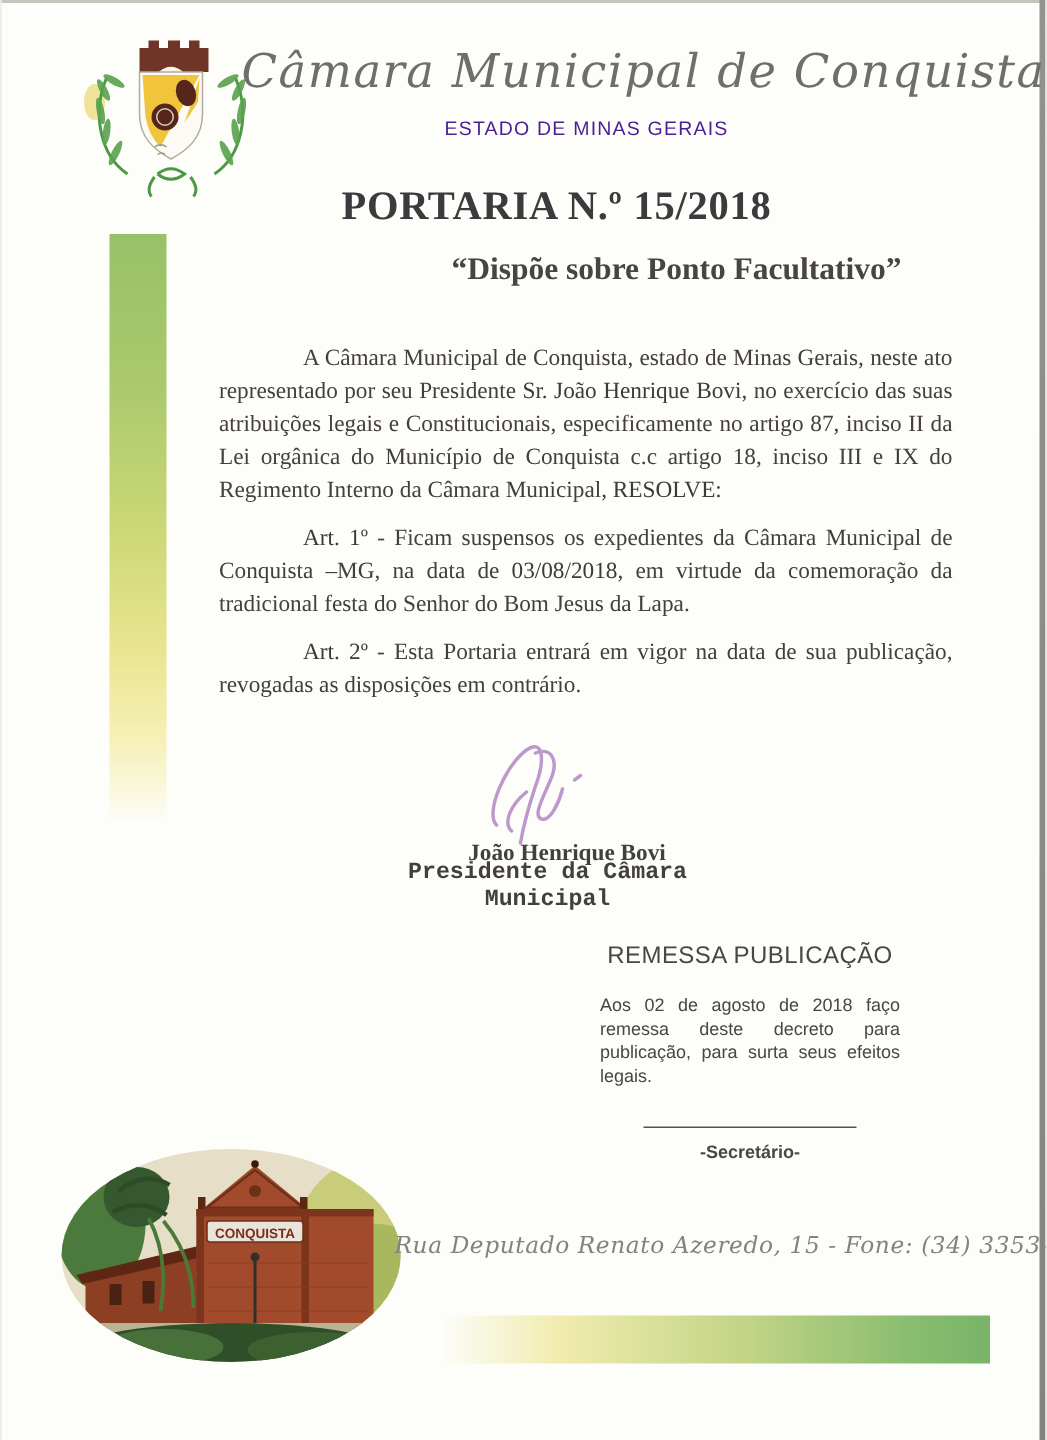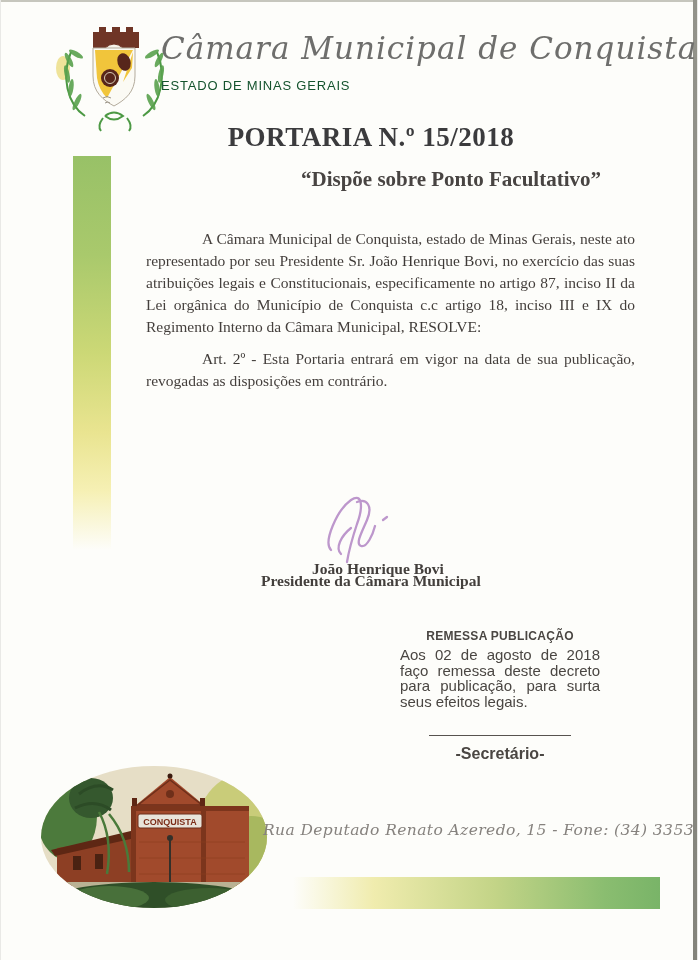--- a/index.html
+++ b/index.html
@@ -16,22 +16,22 @@
   .scan-right{position:absolute;top:0;right:0;bottom:0;width:4px;background:linear-gradient(180deg,#93938b,#84847c);}
 
   
   .emblem{position:absolute;left:52px;top:16px;width:122px;height:118px;}
   .org-name{
     position:absolute;left:160px;top:30px;width:460px;
     text-align:center;font-family:"DejaVu Serif",serif;font-style:italic;
     font-size:31px;color:#6e6e6c;font-weight:400;letter-spacing:1px;white-space:nowrap;
   }
   .state{
-    position:absolute;left:160px;top:78px;width:460px;text-align:left;
-    font-family:"Liberation Sans",sans-serif;font-size:13px;color:#14532d;letter-spacing:.8px;
+    position:absolute;left:160px;top:78px;width:460px;text-align:center;
+    font-family:"Liberation Sans",sans-serif;font-size:13px;color:#4c1d95;letter-spacing:.8px;
   }
   .doc-title{
     position:absolute;left:40px;top:122px;width:660px;text-align:center;
     font-size:27px;font-weight:bold;color:#3b3b3d;letter-spacing:.5px;
   }
   .doc-subtitle{
     position:absolute;left:250px;top:167px;width:400px;text-align:center;
     font-size:21px;font-weight:bold;color:#484442;
   }
 
@@ -48,28 +48,28 @@
   
   .body-text{position:absolute;left:145px;top:228px;width:489px;font-size:15.5px;line-height:22px;text-align:justify;}
   .body-text p{margin:0 0 10px 0;text-indent:56px;}
   .body-text p b{font-weight:normal;color:#3e3a37;}
   .publish{margin:14px 0 0 40px;font-weight:bold;}
   .dateline{margin:12px 0 0 40px;}
 
   
   .sig-scribble{position:absolute;left:316px;top:492px;width:78px;height:74px;}
   .sig-name{position:absolute;left:277px;top:560px;width:200px;text-align:center;font-size:15.5px;font-weight:bold;color:#433f3c;}
-  .sig-role{position:absolute;left:260px;top:572px;width:240px;text-align:left;font-size:15.5px;font-weight:bold;color:#433f3c;}
+  .sig-role{position:absolute;left:244px;top:572px;width:240px;text-align:center;font-size:15.5px;font-weight:bold;color:#433f3c;font-family:Liberation Mono, monospace;}
 
   
   .remessa{position:absolute;left:399px;top:629px;width:200px;font-family:"Liberation Sans",sans-serif;color:#4a4642;}
-  .remessa-heading{font-size:12px;font-weight:bold;text-align:center;letter-spacing:.3px;}
-  .remessa-text{margin-top:4px;font-size:15px;line-height:15.5px;text-align:justify;}
+  .remessa-heading{font-size:16px;font-weight:normal;text-align:center;letter-spacing:.3px;}
+  .remessa-text{margin-top:16px;font-size:12px;line-height:15.5px;text-align:justify;}
   .remessa-line{width:142px;border:0;border-top:1.5px solid #57534f;margin:26px auto 0 auto;}
-  .remessa-signer{margin-top:9px;font-size:16px;font-weight:bold;text-align:center;}
+  .remessa-signer{margin-top:9px;font-size:12px;font-weight:bold;text-align:center;}
 
   
   .photo{position:absolute;left:38px;top:764px;width:230px;height:146px;}
 
   
   .footer-address{
     position:absolute;left:262px;top:820px;width:400px;text-align:right;
     font-family:"DejaVu Serif",serif;font-style:italic;
     font-size:15.5px;line-height:20px;color:#86827e;letter-spacing:.4px;white-space:nowrap;
   }
@@ -123,20 +123,21 @@
   <div class="org-name">Câmara Municipal de Conquista</div>
   <div class="state">ESTADO DE MINAS GERAIS</div>
 
   <div class="doc-title">PORTARIA N.º 15/2018</div>
   <div class="doc-subtitle">“Dispõe sobre Ponto Facultativo”</div>
 
   <div class="bar-left"></div>
 
   <div class="body-text">
     <p><span>A Câmara Municipal de Conquista, estado de Minas Gerais, neste ato representado por seu Presidente </span><b>Sr. João Henrique Bovi</b><span>, no exercício das suas atribuições legais e Constitucionais, especificamente no artigo 87, inciso II da Lei orgânica do Município de Conquista c.c artigo 18, inciso III e IX do Regimento Interno da Câmara Municipal, </span><b>RESOLVE:</b></p>
+    <p><b>Art. 1º</b><span> - Ficam suspensos os expedientes da Câmara Municipal de Conquista –MG, na data de </span><b>03/08/2018</b><span>, em virtude da comemoração da tradicional festa do Senhor do Bom Jesus da Lapa.</span></p>
     <p><b>Art. 2º</b><span> - Esta Portaria entrará em vigor na data de sua publicação, revogadas as disposições em contrário.</span></p>
   </div>
 
   <svg class="sig-scribble" viewBox="0 0 78 74">
     <g stroke="#b286c4" stroke-width="2.3" fill="none" opacity="0.85" stroke-linecap="round">
       <path d="M14,58 C6,50 20,18 34,8 C46,0 46,16 40,32 C36,44 32,58 30,70"></path>
       <path d="M40,10 C50,6 56,14 50,28 C45,40 38,52 44,54 C50,56 56,42 58,34"></path>
       <path d="M34,36 C24,44 18,56 24,62"></path>
       <path d="M66,28 l4,-3"></path>
     </g>

